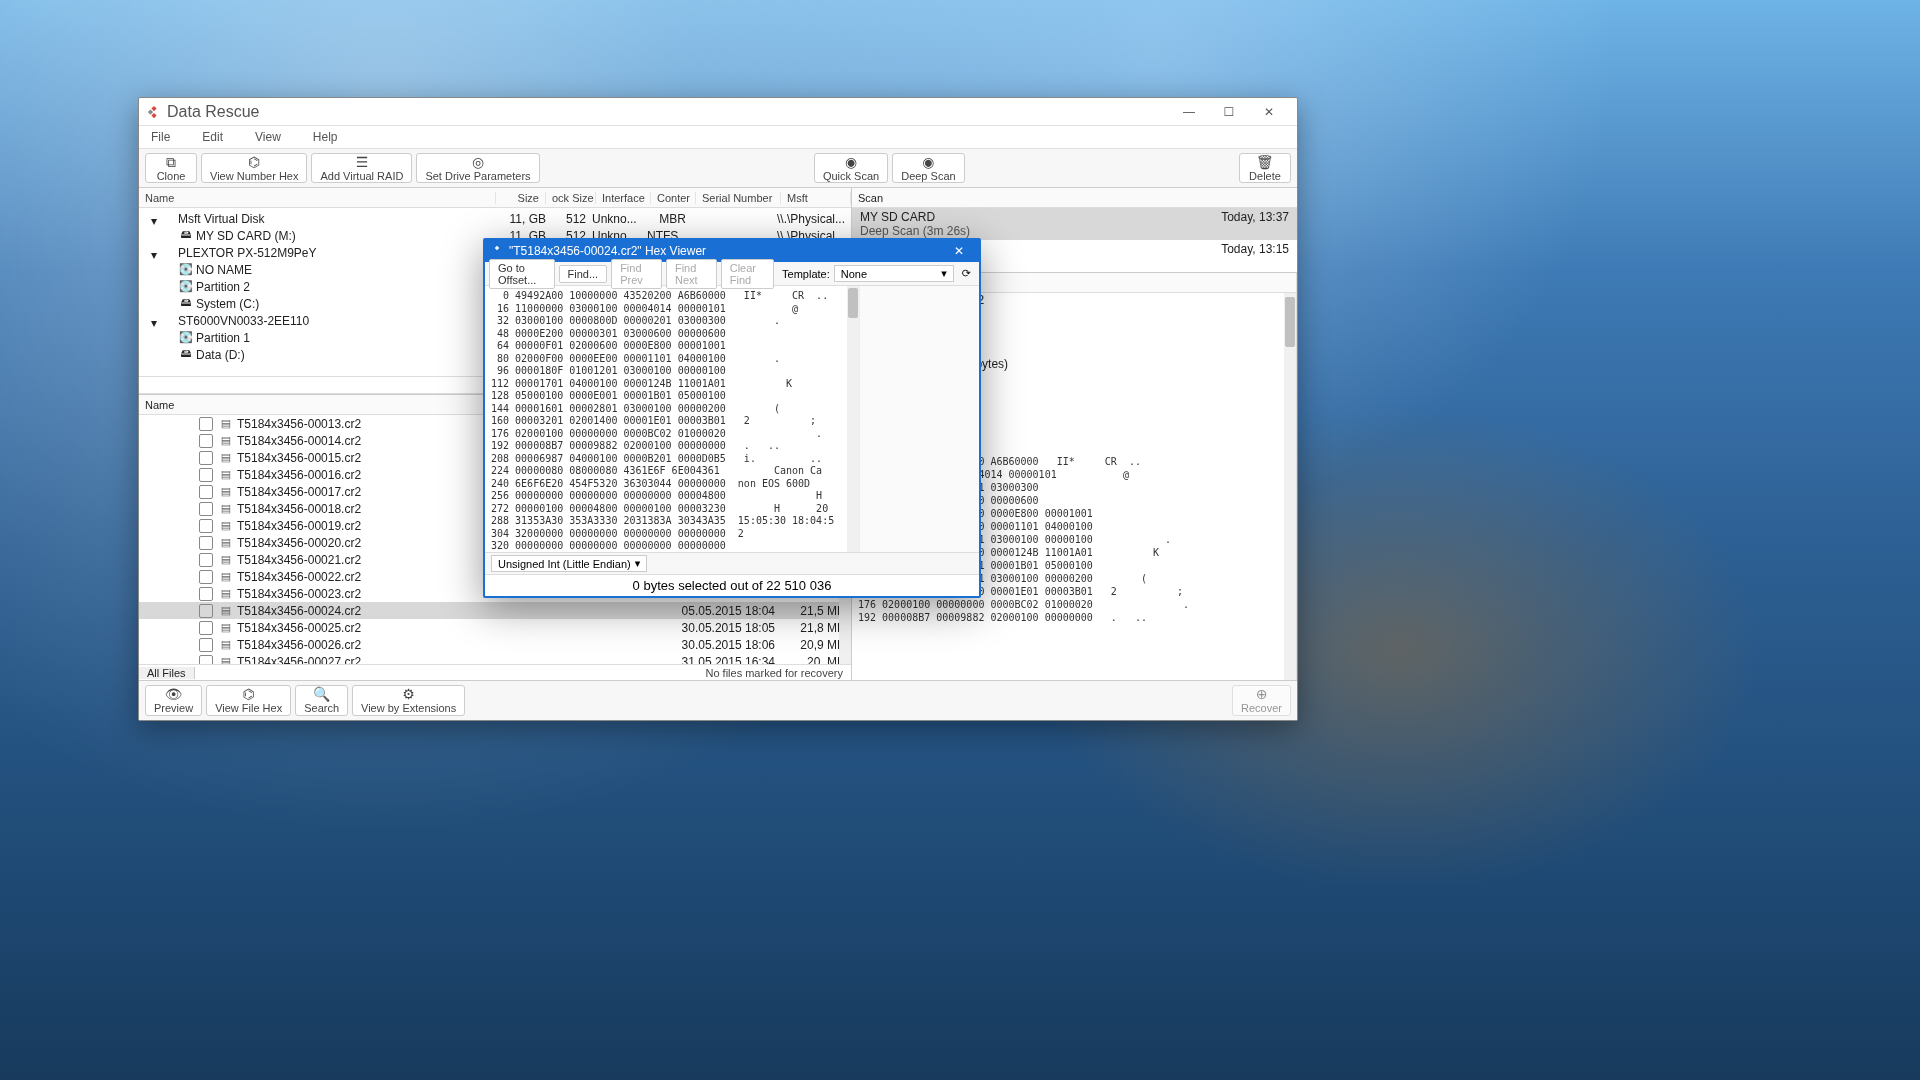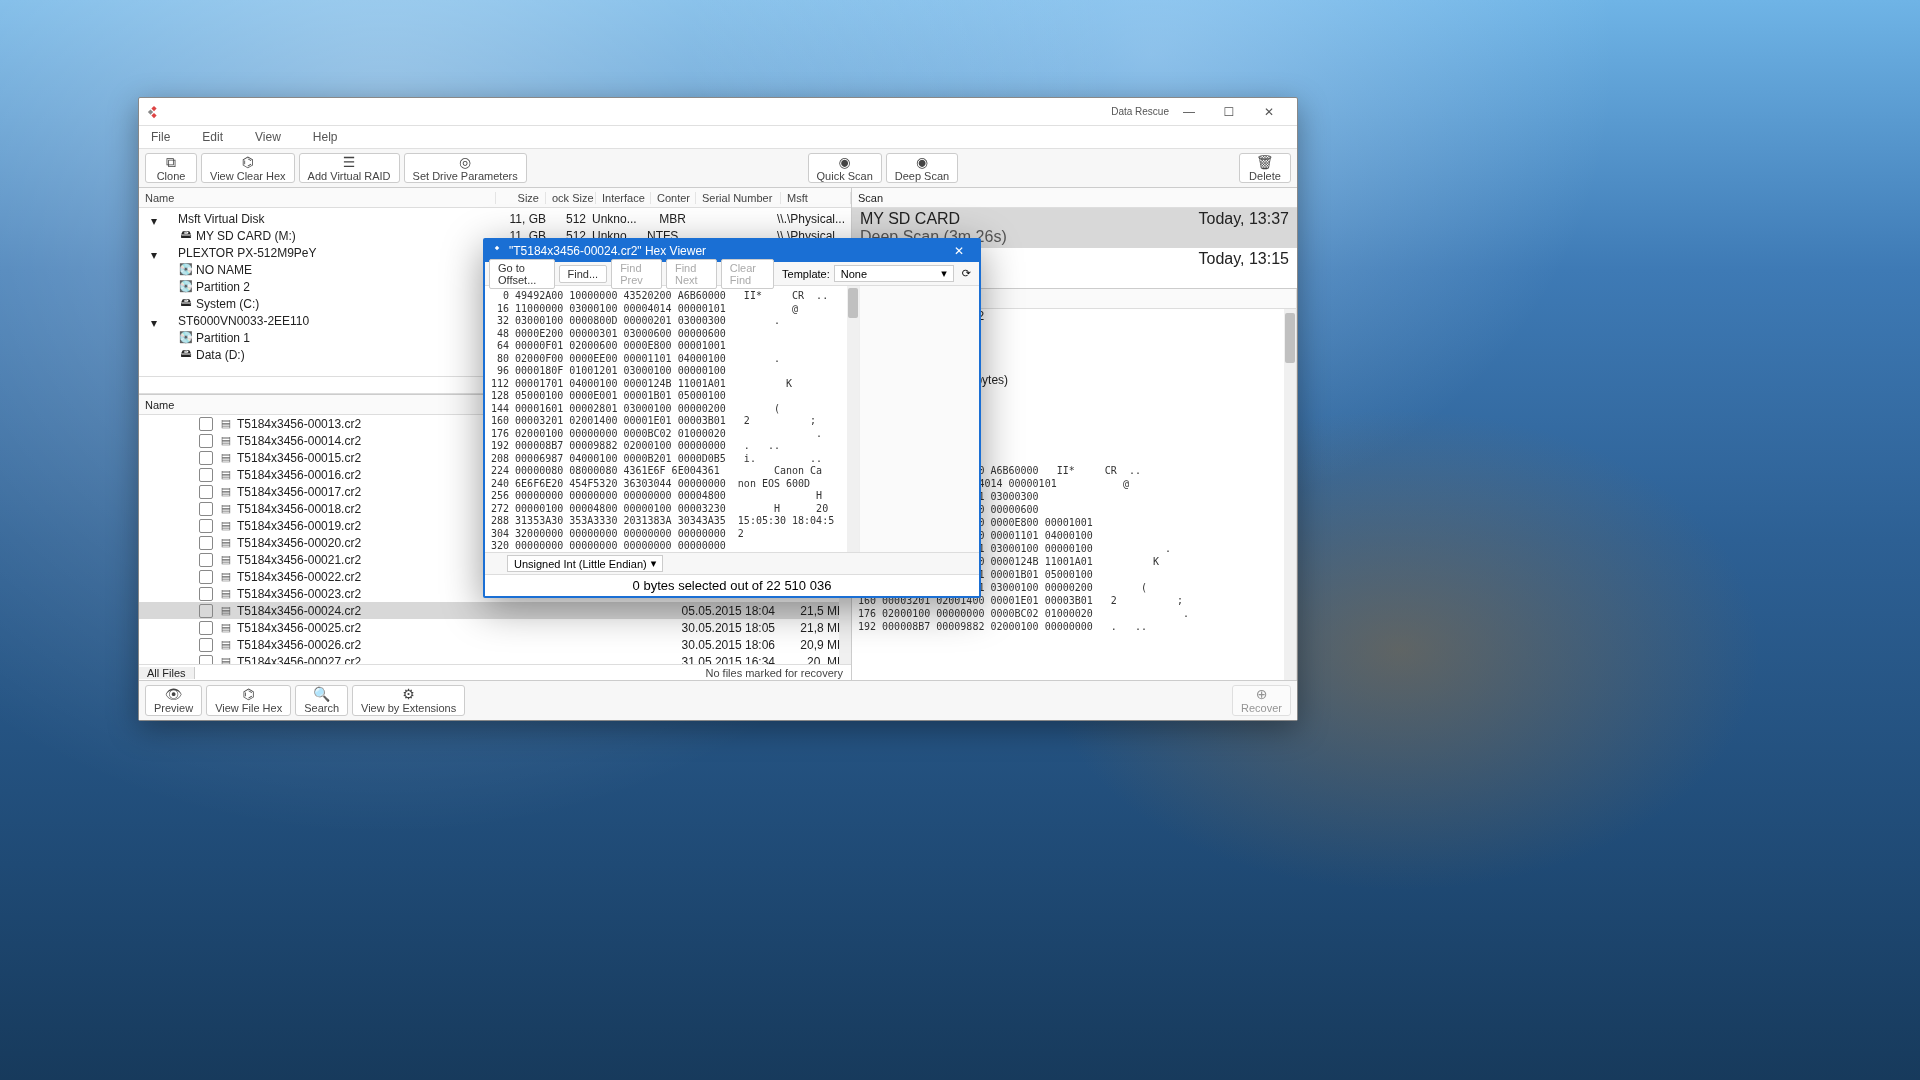--- a/index.html
+++ b/index.html
@@ -1,21 +1,21 @@
 <!DOCTYPE html>
 <html><head>
 <meta charset="utf-8">
 <style>
 * { margin: 0; padding: 0; box-sizing: border-box; font-family: "Segoe UI", Tahoma, sans-serif; }
 body { width: 1920px; height: 1080px; overflow: hidden; position: relative; background: linear-gradient(180deg, #4a8cc7 0%, #3570a8 30%, #2a5a8a 60%, #1e4268 100%); }
 .desktop-bg { position: absolute; inset: 0; background: radial-gradient(ellipse 600px 400px at 1400px 650px, rgba(140,110,70,0.55), transparent 60%), radial-gradient(circle at 20% 10%, rgba(255,255,255,0.35), transparent 40%), radial-gradient(circle at 60% 5%, rgba(200,230,255,0.4), transparent 30%), linear-gradient(180deg, #6fb4e6 0%, #3e7ab5 25%, #2d6094 50%, #1f4a75 80%, #173a5c 100%); }
 .main-window { position: absolute; left: 138px; top: 97px; width: 1160px; height: 624px; background: #fff; border: 1px solid #888; border-radius: 2px; box-shadow: 0 8px 30px rgba(0,0,0,0.35); display: flex; flex-direction: column; font-size: 12px; color: #222; }
 .titlebar { height: 28px; display: flex; align-items: center; padding: 0 8px; border-bottom: 1px solid #e0e0e0; }
 .titlebar .logo { width: 14px; height: 14px; margin-right: 6px; }
-.titlebar .title { flex: 1; font-size: 10px; color: #555; text-align: right; }
+.titlebar .title { flex: 1; font-size: 16px; color: #555; }
 .win-controls { display: flex; gap: 0; }
 .win-btn { width: 40px; height: 26px; display: flex; align-items: center; justify-content: center; color: #555; }
 .menubar { height: 22px; display: flex; align-items: center; padding: 0 6px; gap: 20px; color: #555; font-size: 12px; }
 .menubar span { padding: 2px 6px; }
 .toolbar { height: 40px; display: flex; align-items: stretch; border-top: 1px solid #e0e0e0; border-bottom: 1px solid #ccc; background: #f7f7f7; padding: 2px 4px; }
 .tool-btn, .tool-btn2 { display: flex; flex-direction: column; align-items: center; justify-content: center; min-width: 52px; padding: 2px 8px; border: 1px solid #ccc; border-radius: 3px; margin: 2px; background: #fff; font-size: 11px; color: #444; line-height: 1; gap: 2px; }
 .tool-btn .ic, .tool-btn2 .ic { font-size: 14px; }
 .spacer { flex: 1; }
 .split { flex: 1; display: flex; min-height: 0; }
 .left-pane, .right-pane { display: flex; flex-direction: column; overflow: hidden; }
@@ -38,42 +38,42 @@
 .file-row .fic { width: 14px; text-align: center; margin-right: 4px; color: #666; font-size: 11px; }
 .file-row .fname { flex: 1; white-space: nowrap; }
 .file-row .fdate { width: 120px; text-align: right; }
 .file-row .fsize { width: 70px; text-align: right; }
 .status-strip { height: 16px; display: flex; font-size: 11px; border-top: 1px solid #ddd; align-items: center; }
 .status-strip .tab { padding: 0 8px; background: #f0f0f0; border-right: 1px solid #ccc; }
 .status-strip .msg { flex: 1; text-align: right; padding-right: 8px; color: #444; padding-left: 45px; }
 .bottom-toolbar { height: 40px; display: flex; align-items: stretch; border-top: 1px solid #ccc; background: #f7f7f7; padding: 2px 4px; }
 .scan-head { height: 20px; background: #fafafa; border-bottom: 1px solid #ddd; padding: 0 6px; display: flex; align-items: center; font-size: 11px; }
 .scan-list { flex: 0 0 auto; }
-.scan-item { padding: 2px 8px; font-size: 16px; }
+.scan-item { padding: 2px 8px; font-size: 12px; }
 .scan-item.sel { background: #d8d8d8; }
 .scan-item .top { display: flex; justify-content: space-between; }
 .val-pane { flex: 1; display: flex; border-top: 1px solid #ccc; overflow: hidden; }
 .val-left { flex: 1; border-right: 1px solid #ddd; display: flex; flex-direction: column; }
 .val-head { height: 20px; background: #fafafa; border-bottom: 1px solid #ddd; padding: 0 6px; display: flex; align-items: center; font-size: 11px; }
 .val-list { flex: 1; overflow: auto; }
 .val-row { height: 16px; padding: 0 8px; font-size: 12px; }
 .hex-preview { flex: 1.4; font-family: "Consolas", monospace; font-size: 10px; line-height: 13px; padding: 4px 6px; white-space: pre; overflow: hidden; color: #333; }
 .hex-window { position: absolute; left: 483px; top: 238px; width: 498px; height: 360px; background: #fff; border: 2px solid #1a6fd4; border-radius: 2px; box-shadow: 0 10px 40px rgba(0,0,0,0.4); display: flex; flex-direction: column; font-size: 12px; }
 .hex-title { height: 22px; background: #1a6fd4; color: #fff; display: flex; align-items: center; padding: 0 6px; font-size: 12px; }
 .hex-title .logo { width: 12px; height: 12px; margin-right: 6px; }
 .hex-title .t { flex: 1; }
 .hex-title .close { width: 28px; text-align: center; }
 .hex-toolbar { height: 24px; display: flex; align-items: center; gap: 4px; padding: 2px 4px; border-bottom: 1px solid #ddd; background: #f7f7f7; font-size: 11px; }
 .hex-toolbar .btn { padding: 2px 8px; border: 1px solid #ccc; border-radius: 2px; background: #fff; color: #333; }
 .hex-toolbar .btn.dis { color: #aaa; }
 .hex-toolbar .tmpl-select { border: 1px solid #ccc; padding: 1px 6px; min-width: 120px; background: #fff; display: flex; justify-content: space-between; align-items: center; }
 .hex-body { flex: 1; display: flex; overflow: hidden; }
 .hex-dump { flex: 1; font-family: "Consolas", monospace; font-size: 10px; line-height: 12.5px; padding: 4px 6px; white-space: pre; overflow: hidden; color: #333; border-right: 1px solid #ddd; }
 .hex-right { width: 120px; background: #fafafa; border-left: 1px solid #eee; }
-.hex-inspect { height: 22px; display: flex; align-items: center; padding: 0 22px; border-top: 1px solid #ddd; background: #f7f7f7; font-size: 11px; }
+.hex-inspect { height: 22px; display: flex; align-items: center; padding: 0 6px; border-top: 1px solid #ddd; background: #f7f7f7; font-size: 11px; }
 .hex-inspect .sel { border: 1px solid #ccc; padding: 1px 6px; background: #fff; display: flex; align-items: center; gap: 4px; }
 .hex-status { height: 22px; display: flex; align-items: center; justify-content: center; font-size: 13px; border-top: 1px solid #ddd; }
 .scrolltrack { position: absolute; right: 0; top: 20px; bottom: 0; width: 12px; background: #f0f0f0; }
 .scrollthumb { position: absolute; right: 1px; width: 10px; background: #c0c0c0; border-radius: 2px; }
 </style>
 </head>
 <body>
 <div class="desktop-bg"></div>
 
 <div class="main-window">
@@ -96,21 +96,21 @@
     <span>View</span>
     <span>Help</span>
   </div>
   <div class="toolbar">
     <div class="tool-btn">
         <span class="ic">⧉</span>
         <span>Clone</span>
       </div>
     <div class="tool-btn">
         <span class="ic">⌬</span>
-        <span>View Clear Hex</span>
+        <span>View Number Hex</span>
       </div>
     <div class="tool-btn">
         <span class="ic">☰</span>
         <span>Add Virtual RAID</span>
       </div>
     <div class="tool-btn">
         <span class="ic">◎</span>
         <span>Set Drive Parameters</span>
       </div>
     <div class="spacer"></div>

